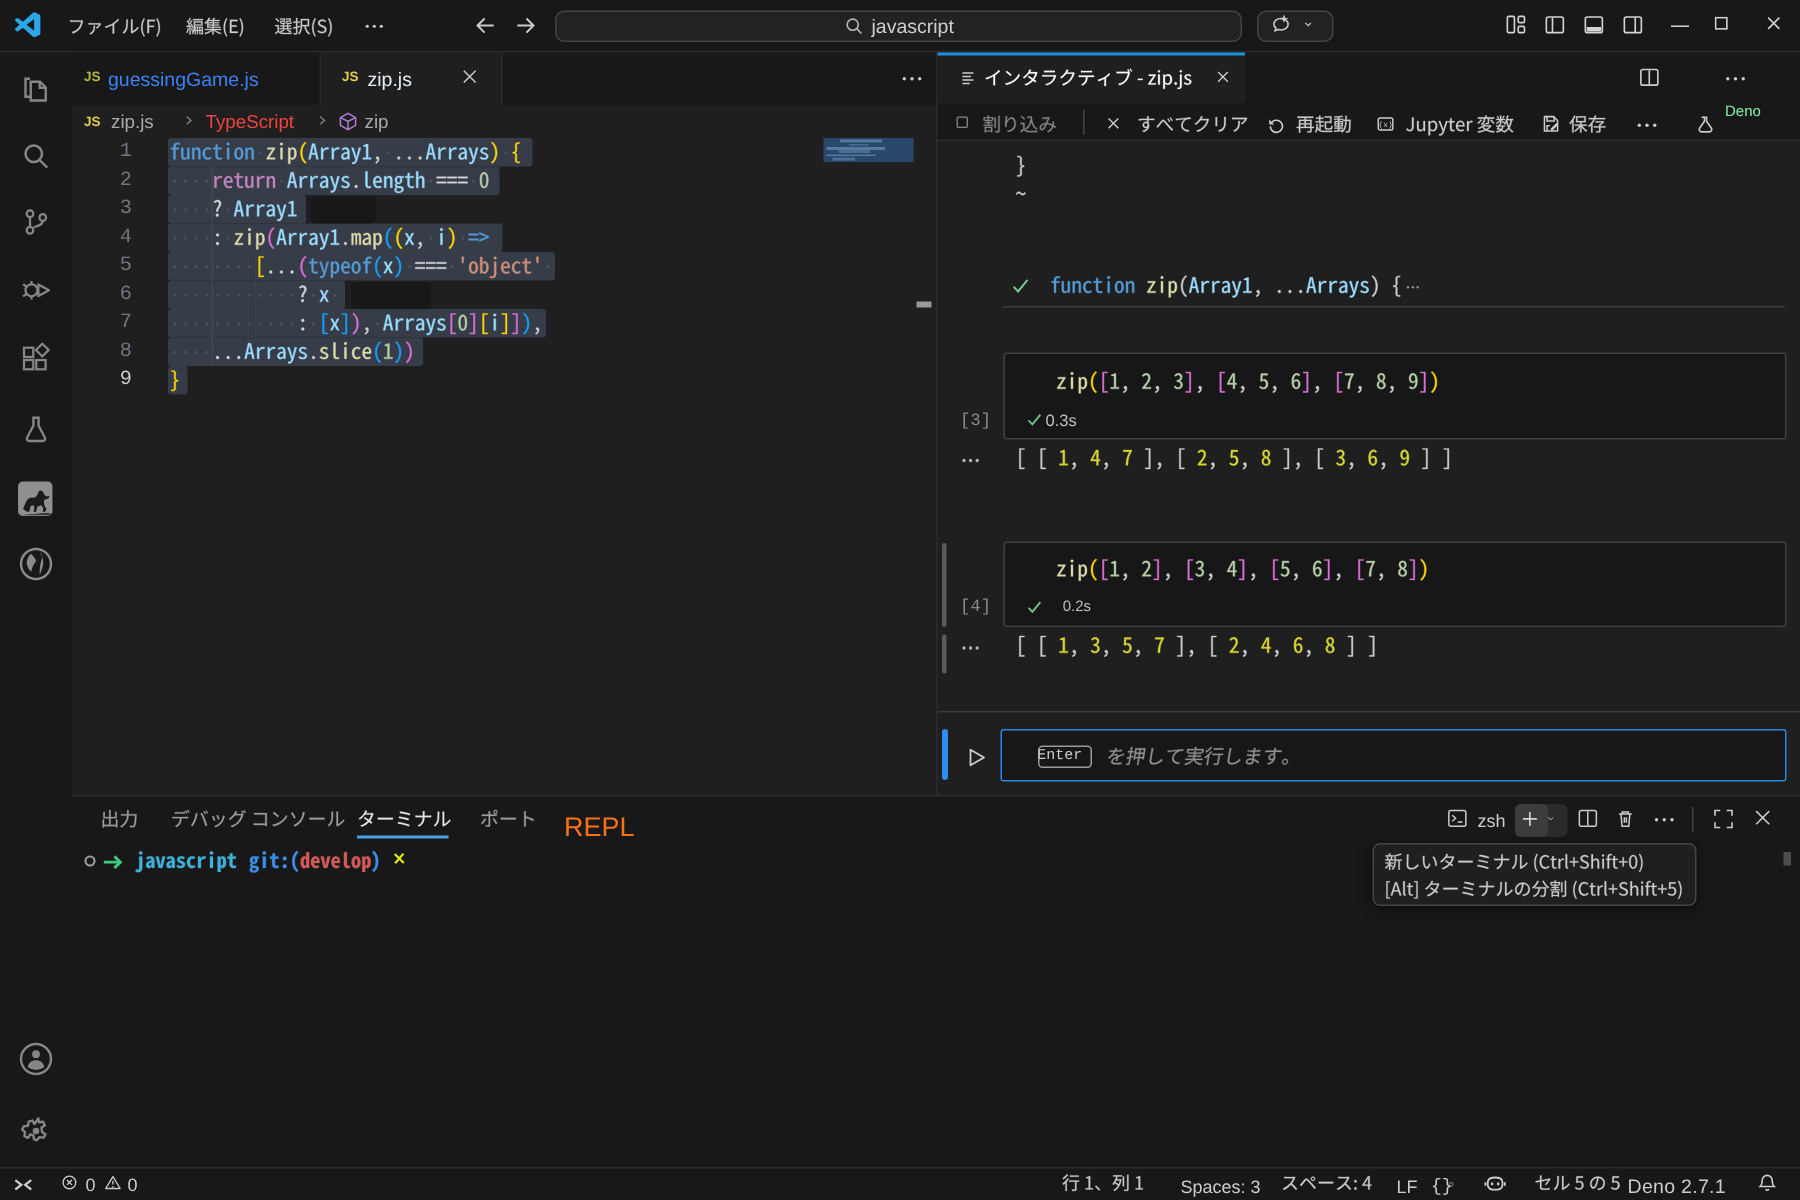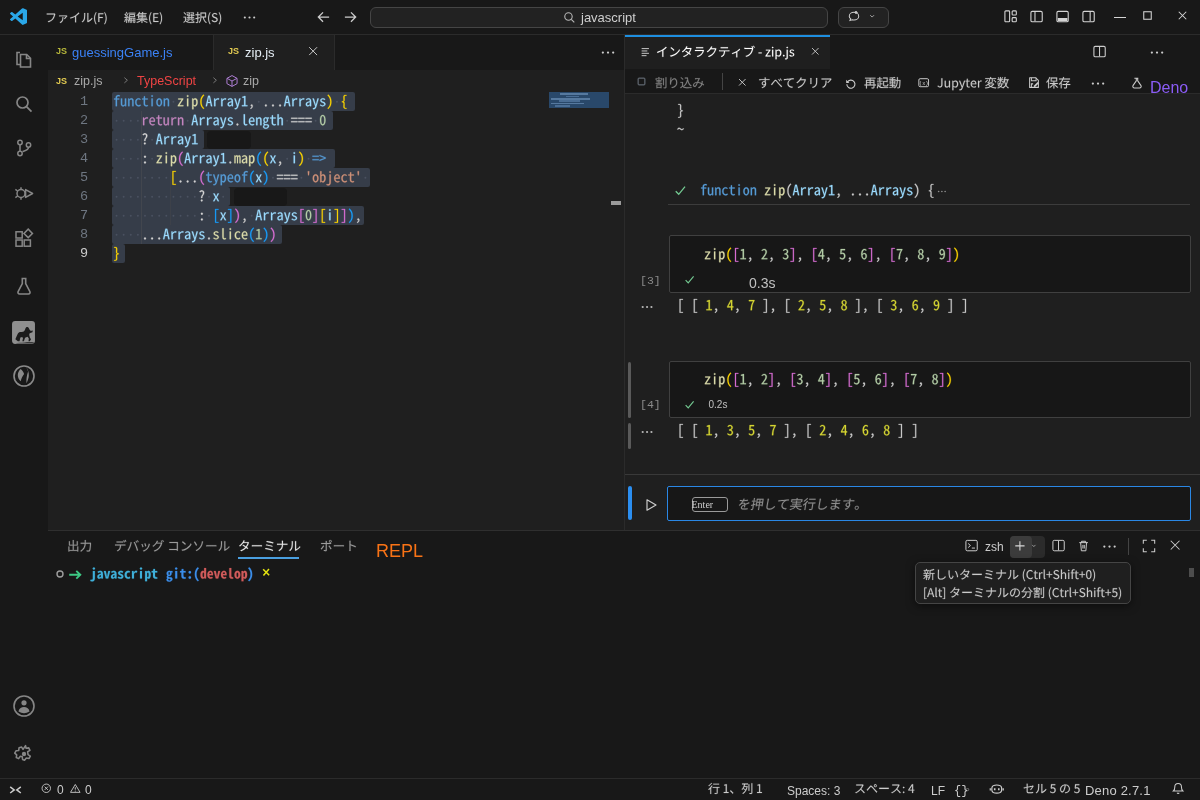--- a/index.html
+++ b/index.html
@@ -764,21 +764,21 @@
       <circle cx="2.5" cy="8" r="1.2"></circle>
       <circle cx="8" cy="8" r="1.2"></circle>
       <circle cx="13.5" cy="8" r="1.2"></circle>
     </g>
   </svg>
 <svg style="position:absolute;left:1130px;top:76px;width:14px;height:14px;" viewBox="0 0 16 16">
     <g fill="none" stroke="#cccccc" stroke-width="1.2">
       <path d="M5 2.5h4.5M7.2 2.5v3L3.4 11a1.8 1.8 0 0 0 1.6 2.6h6a1.8 1.8 0 0 0 1.6-2.6L8.8 5.5v-3"></path>
     </g>
   </svg>
-<div style="position:absolute;left:1150px;top:79px;width:40px;height:16px;font-size:16px;color:#8b5cf6">Deno</div>
+<div style="position:absolute;left:1150px;top:69px;width:40px;height:16px;font-size:10px;color:#86efac">Deno</div>
 <svg style="position:absolute;left:676.5px;top:100.58px;overflow:visible" width="9" height="21">
     <g transform="translate(0,14.22) scale(0.01422,-0.01422)">
       <g fill="#cccccc" stroke="#cccccc" stroke-width="18">
         <use href="#g7d" x="0"></use>
       </g>
     </g>
   </svg>
 <svg style="position:absolute;left:676.5px;top:119.58px;overflow:visible" width="9" height="21">
     <g transform="translate(0,14.22) scale(0.01422,-0.01422)">
       <g fill="#cccccc" stroke="#cccccc" stroke-width="18">
@@ -942,21 +942,21 @@
     <circle cx="131.535" cy="9.82" r="0.95" fill="#00000000"></circle>
     <circle cx="152.865" cy="9.82" r="0.95" fill="#00000000"></circle>
     <circle cx="181.305" cy="9.82" r="0.95" fill="#00000000"></circle>
     <circle cx="209.745" cy="9.82" r="0.95" fill="#00000000"></circle>
     <circle cx="231.075" cy="9.82" r="0.95" fill="#00000000"></circle>
   </svg>
 <div style="position:absolute;left:640px;top:273.5px;width:24px;height:14px;font-family:'Liberation Mono',monospace;font-size:11.5px;color:#8a8a8a">[3]</div>
 <svg style="position:absolute;left:684px;top:274px;width:13px;height:13px;" viewBox="0 0 16 16">
     <path fill="none" stroke="#73c991" stroke-width="1.4" d="m2 7.6 3.2 3.4L11.8 3"></path>
   </svg>
-<div style="position:absolute;left:749px;top:274.5px;width:34px;height:14px;font-size:14px;color:#c0c0c0">0.3s</div>
+<div style="position:absolute;left:697px;top:274.5px;width:34px;height:14px;font-size:11px;color:#c0c0c0">0.3s</div>
 <svg style="position:absolute;left:640px;top:300px;width:15px;height:14px;" viewBox="0 0 16 16">
     <g fill="#b8b8b8">
       <circle cx="2.5" cy="8" r="1.25"></circle>
       <circle cx="7.5" cy="8" r="1.25"></circle>
       <circle cx="12.5" cy="8" r="1.25"></circle>
     </g>
   </svg>
 <svg style="position:absolute;left:677px;top:296.28px;overflow:visible" width="293" height="21">
     <g transform="translate(0,14.22) scale(0.01422,-0.01422)">
       <g fill="#cccccc" stroke="#cccccc" stroke-width="18">
@@ -1218,21 +1218,21 @@
     <circle cx="216.855" cy="9.82" r="0.95" fill="#00000000"></circle>
     <circle cx="231.075" cy="9.82" r="0.95" fill="#00000000"></circle>
   </svg>
 <div style="position:absolute;left:625px;top:473.5px;width:575px;height:1px;background:#393939"></div>
 <div style="position:absolute;left:627.5px;top:486px;width:4px;height:34px;background:#2b8ef0;border-radius:2px"></div>
 <svg style="position:absolute;left:643px;top:496.5px;width:16px;height:16px;" viewBox="0 0 16 16">
     <path d="M4 2.8v10.4L13 8z" fill="none" stroke="#cccccc" stroke-width="1.2" stroke-linejoin="round"></path>
   </svg>
 <div style="position:absolute;left:667px;top:485.5px;width:523.5px;height:35px;background:#171717;border:1.5px solid #2a87e5;border-radius:2px"></div>
 <div style="position:absolute;left:691.5px;top:496.5px;width:36px;height:15.5px;border:1px solid #9a9a9a;border-radius:3px;font-family:'Liberation Mono',monospace;font-size:10px;color:#cccccc;text-align:center;line-height:14px"></div>
-<div style="position:absolute;left:691.5px;top:496.5px;width:16px;height:15.5px;font-family:Liberation Serif, serif;font-size:10px;color:#cccccc;text-align:center;line-height:15px">Enter</div>
+<div style="position:absolute;left:691.5px;top:496.5px;width:16px;height:15.5px;font-family:Liberation Mono, monospace;font-size:10px;color:#cccccc;text-align:center;line-height:15px">Enter</div>
 <svg style="position:absolute;left:736.5px;top:496px;overflow:visible" width="132" height="19">
     <g transform="translate(0,13) skewX(-9) scale(0.013,-0.013)" fill="#8f8f8f" stroke="#8f8f8f" stroke-width="14">
       <path transform="translate(0)" d="M882 441 849 516C821 501 797 490 767 477C715 453 654 429 585 396C570 454 517 486 452 486C409 486 351 473 313 449C347 494 380 551 403 604C512 608 636 616 735 632L736 706C642 689 533 680 431 675C446 722 454 761 460 791L378 798C376 761 367 716 353 673L287 672C241 672 171 676 118 683V608C173 604 239 602 282 602H326C288 521 221 418 95 296L163 246C197 286 225 323 254 350C299 392 363 423 426 423C471 423 507 404 517 361C400 300 281 226 281 108C281 -14 396 -45 539 -45C626 -45 737 -37 813 -27L815 53C727 38 620 29 542 29C439 29 361 41 361 119C361 185 426 238 519 287C519 235 518 170 516 131H593L590 323C666 359 737 388 793 409C820 420 856 434 882 441Z"></path>
       <path transform="translate(1000)" d="M477 490H629V336H477ZM477 559V709H629V559ZM855 490V336H700V490ZM855 559H700V709H855ZM404 779V211H477V266H629V-79H700V266H855V214H930V779ZM174 840V638H51V568H174V347L38 311L60 238L174 271V12C174 -2 170 -6 157 -6C145 -6 106 -7 63 -6C72 -25 82 -55 85 -73C148 -73 187 -72 212 -60C237 -49 247 -29 247 12V293L363 329L353 397L247 367V568H357V638H247V840Z"></path>
       <path transform="translate(2000)" d="M340 779 239 780C245 751 247 715 247 678C247 573 237 320 237 172C237 9 336 -51 480 -51C700 -51 829 75 898 170L841 238C769 134 666 31 483 31C388 31 319 70 319 180C319 329 326 565 331 678C332 711 335 746 340 779Z"></path>
       <path transform="translate(3000)" d="M85 664 94 577C202 600 457 624 564 636C472 581 377 454 377 298C377 75 588 -24 773 -31L802 52C639 58 457 120 457 316C457 434 544 586 686 632C737 647 825 648 882 648V728C815 725 721 720 612 710C428 695 239 676 174 669C155 667 123 665 85 664Z"></path>
       <path transform="translate(4000)" d="M459 642V558H162V495H459V405H178V342H457C455 311 450 279 438 248H62V181H404C351 106 249 35 52 -19C68 -35 90 -64 98 -80C328 -11 439 82 491 181H500C576 37 712 -47 909 -82C919 -62 939 -32 955 -16C780 8 650 73 579 181H943V248H518C526 279 531 311 533 342H832V405H535V495H845V548H922V741H537V840H461V741H77V548H151V674H845V558H535V642Z"></path>
       <path transform="translate(5000)" d="M435 780V708H927V780ZM267 841C216 768 119 679 35 622C48 608 69 579 79 562C169 626 272 724 339 811ZM391 504V432H728V17C728 1 721 -4 702 -5C684 -6 616 -6 545 -3C556 -25 567 -56 570 -77C668 -77 725 -77 759 -66C792 -53 804 -30 804 16V432H955V504ZM307 626C238 512 128 396 25 322C40 307 67 274 78 259C115 289 154 325 192 364V-83H266V446C308 496 346 548 378 600Z"></path>
       <path transform="translate(6000)" d="M340 779 239 780C245 751 247 715 247 678C247 573 237 320 237 172C237 9 336 -51 480 -51C700 -51 829 75 898 170L841 238C769 134 666 31 483 31C388 31 319 70 319 180C319 329 326 565 331 678C332 711 335 746 340 779Z"></path>
       <path transform="translate(7000)" d="M500 178 501 111C501 42 452 24 395 24C296 24 256 59 256 105C256 151 308 188 403 188C436 188 469 185 500 178ZM185 473 186 398C258 390 368 384 436 384H493L497 248C470 252 442 254 413 254C269 254 182 192 182 101C182 5 260 -46 404 -46C534 -46 580 24 580 94L578 156C678 120 761 59 820 5L866 76C809 123 707 196 574 232L567 386C662 389 750 397 844 409L845 484C754 470 663 461 566 457V469V597C662 602 757 611 836 620L837 693C747 679 656 670 566 666L567 727C568 756 570 776 573 794H488C490 780 492 751 492 734V663H446C379 663 255 673 190 685L191 611C254 604 377 594 447 594H491V469V454H437C371 454 257 461 185 473Z"></path>

